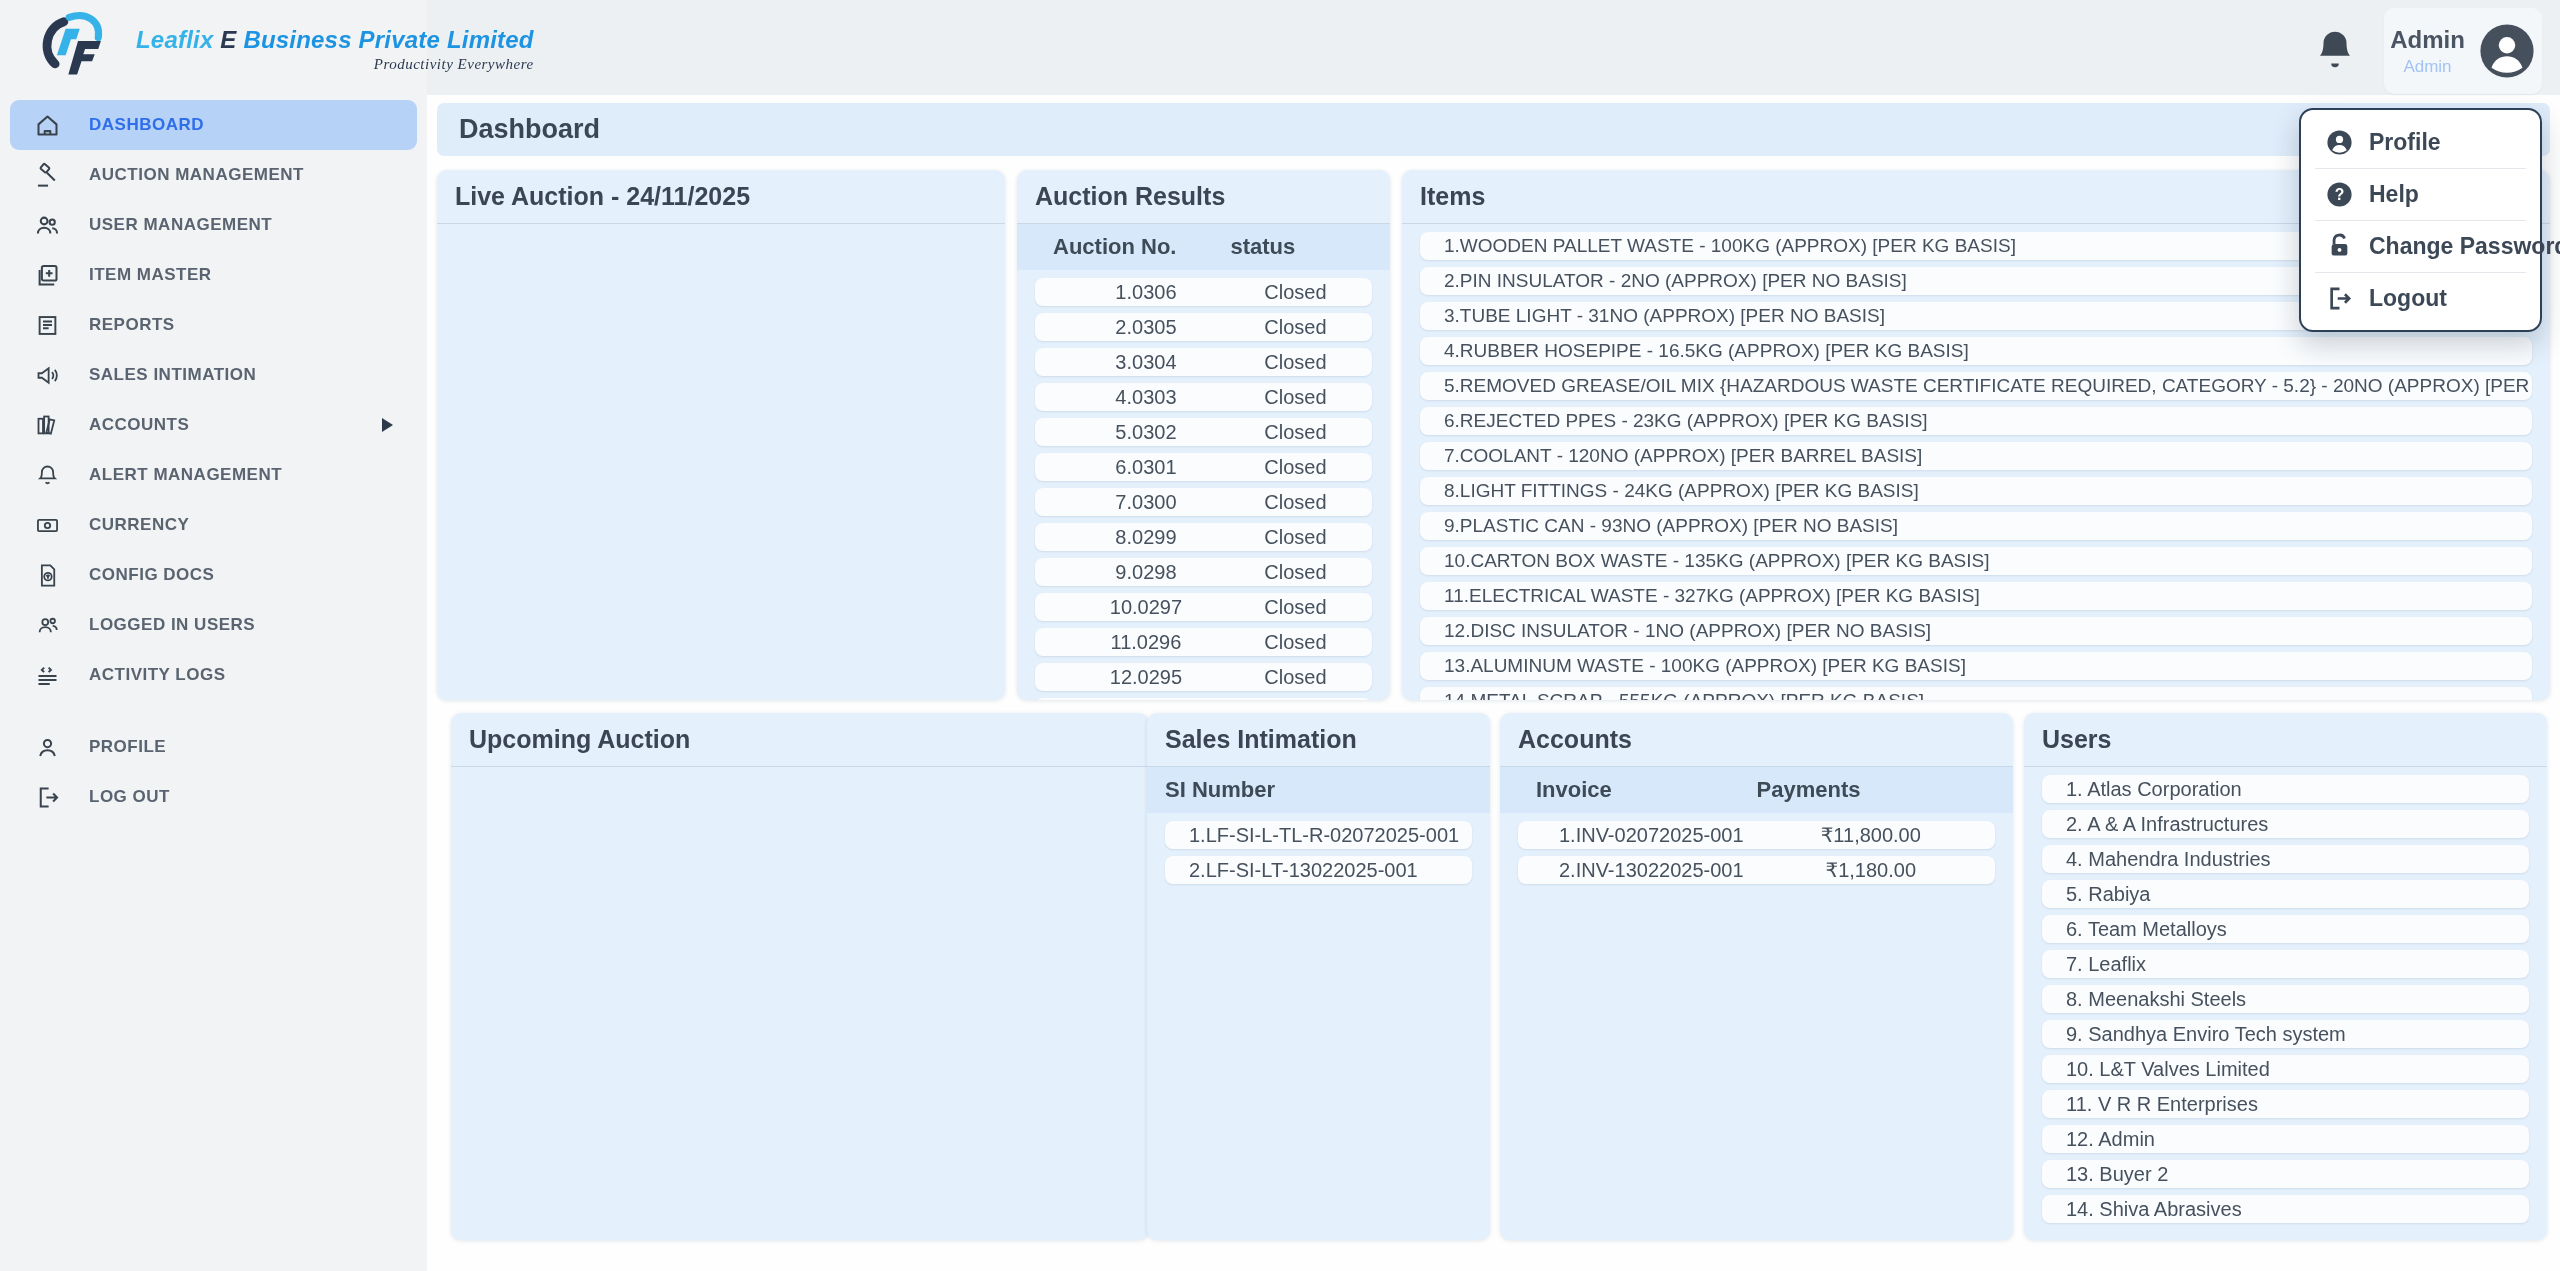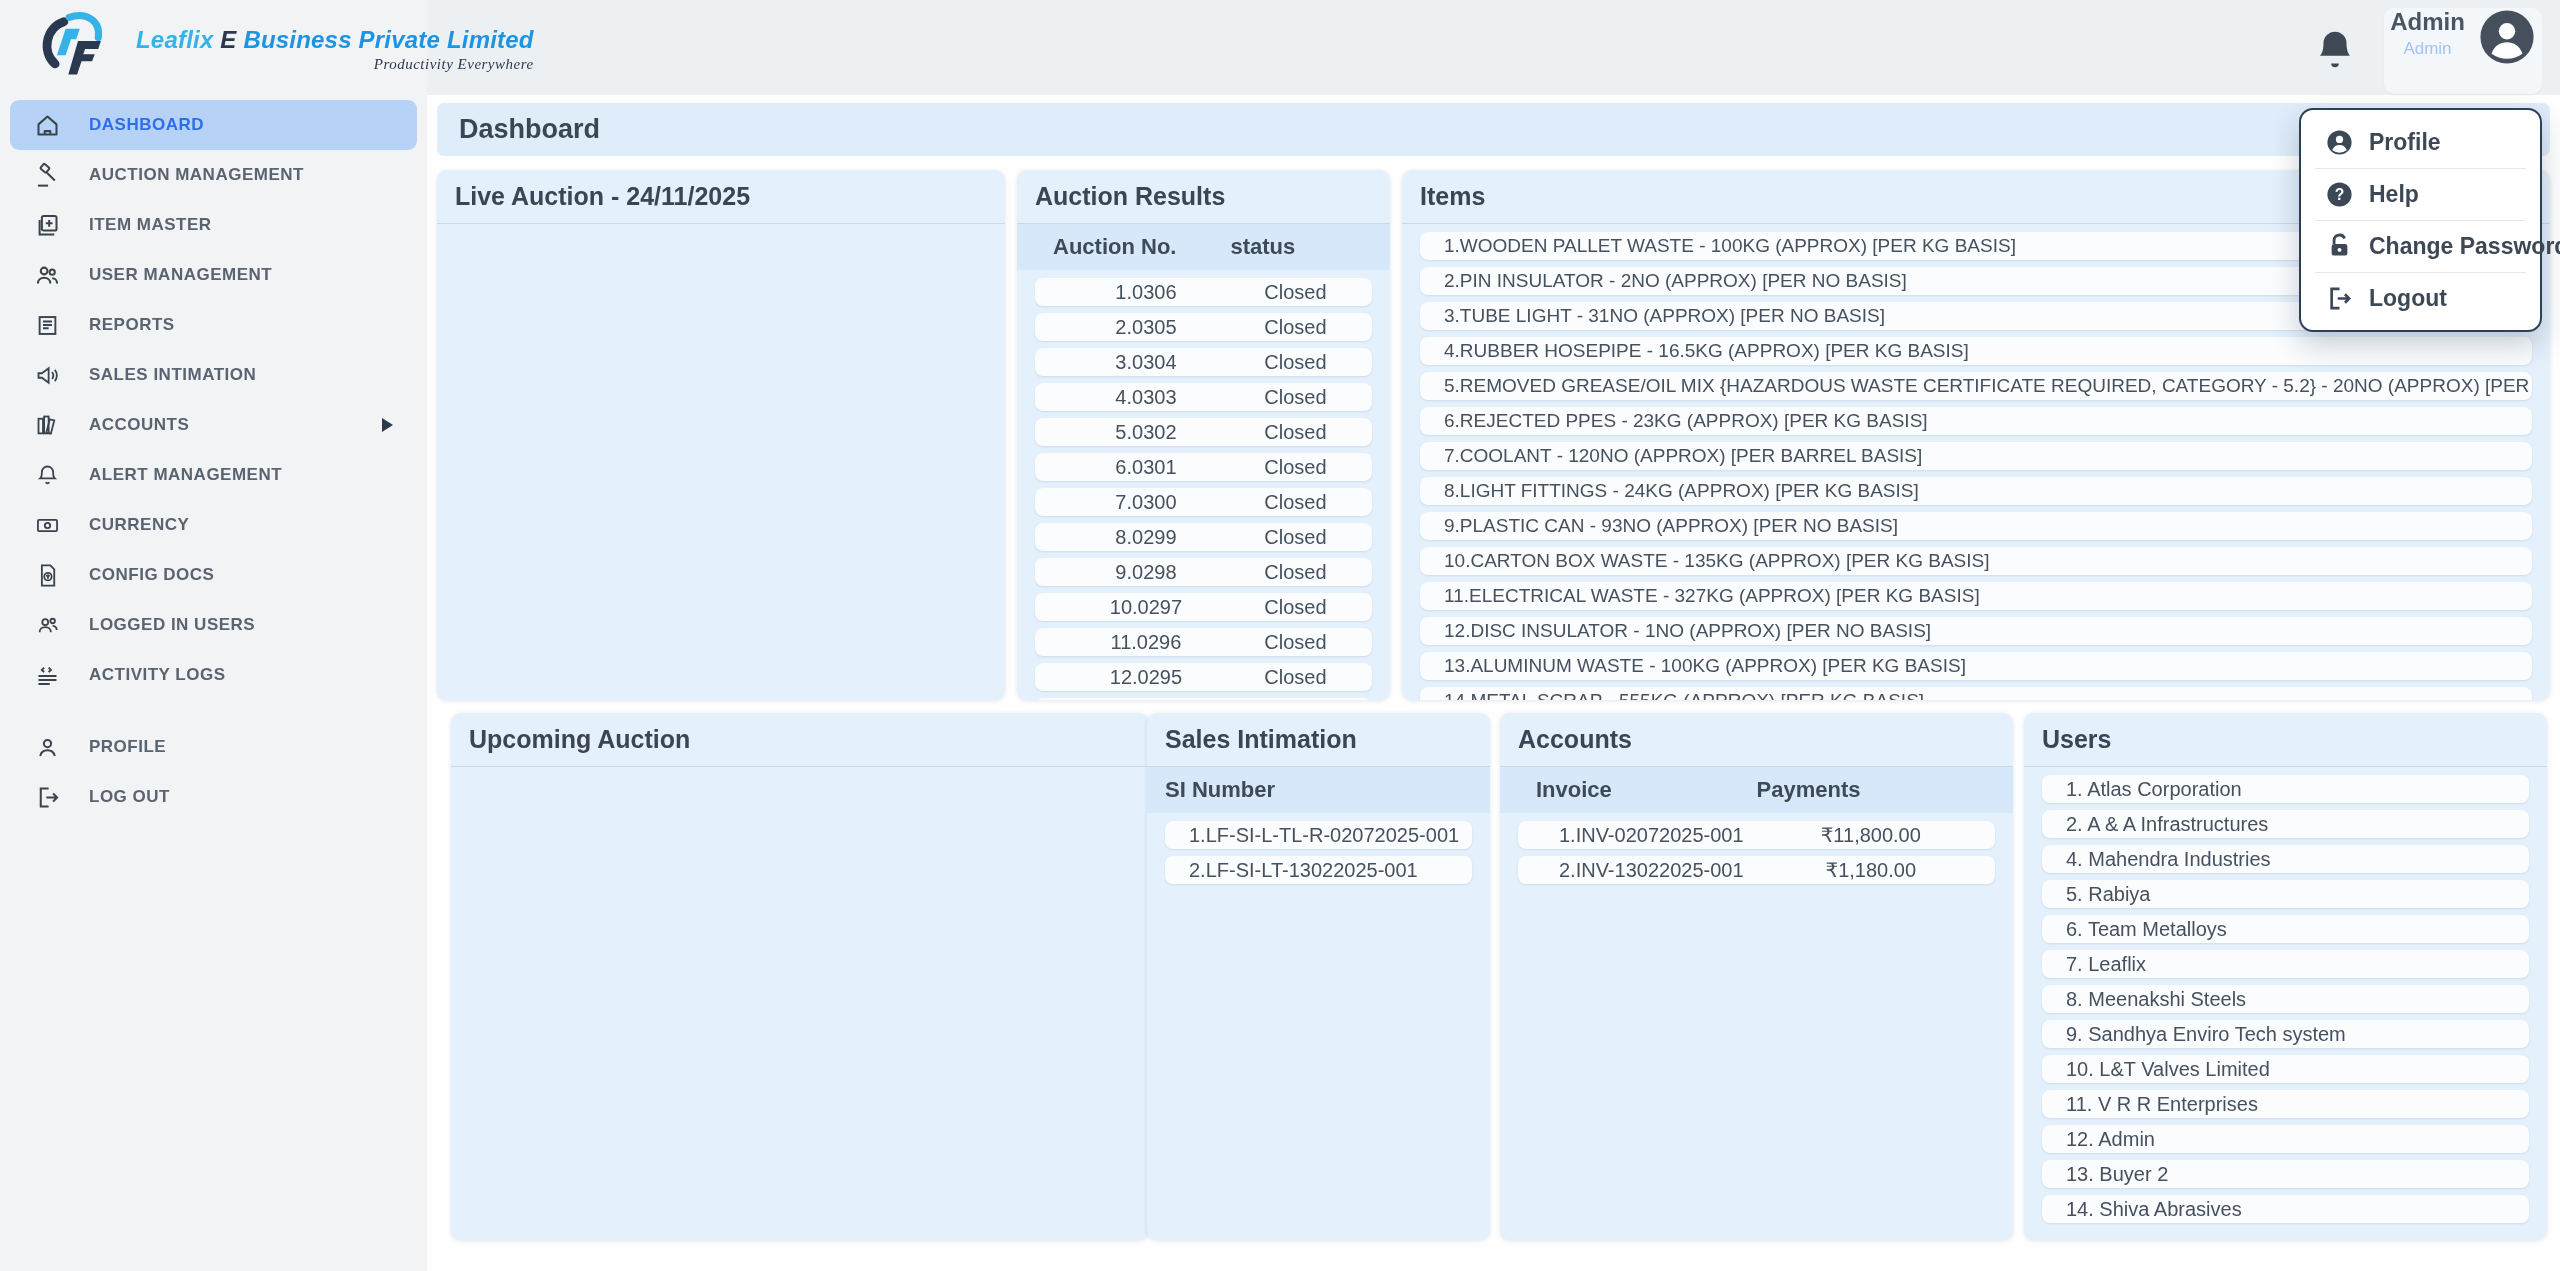--- a/index.html
+++ b/index.html
@@ -53,21 +53,21 @@
 
   
   #bell-btn {
     position:absolute; left:2312px; top:26px; width:46px; height:46px;
     background:none; border:none; color:#3e4955; cursor:pointer; z-index:3;
   }
   #bell-btn svg { width:100%; height:100%; }
   #admin-chip {
     position:absolute; left:2384px; top:8px; width:158px; height:86px;
     background:#f4f7fa; border-radius:10px; z-index:3;
-    display:flex; align-items:flex-start; justify-content:center; gap:13px; cursor:pointer;
+    display:flex; align-items:center; justify-content:center; gap:13px; cursor:pointer;
     box-shadow:0 1px 2px rgba(60,80,110,.06);
   }
   #admin-texts { text-align:center; }
   #admin-name { font-size:24px; color:#4a5462; font-weight:600; }
   #admin-role { font-size:17px; color:#a3c3f3; margin-top:3px; }
   #avatar { width:58px; height:58px; flex:0 0 auto; }
   #avatar svg { width:100%; height:100%; }
 
   
   #user-menu {
@@ -155,38 +155,38 @@
             <path d="M11.5 9.5 18.5 16.5"></path>
             <path d="M3.5 21h9"></path>
           </svg>
         </span>
       <span class="side-label">AUCTION MANAGEMENT</span>
 
     </div>
       <div class="side-item">
       <span class="side-icon">
           <svg viewBox="0 0 24 24" fill="none" stroke="currentColor" stroke-width="1.8">
-            <path d="M5 7v13h13"></path>
-            <rect x="7" y="3.5" width="13" height="13" rx="1.5"></rect>
-            <path d="M13.5 7v6M10.5 10h6"></path>
-          </svg>
-        </span>
-      <span class="side-label">ITEM MASTER</span>
-
-    </div>
-      <div class="side-item">
-      <span class="side-icon">
-          <svg viewBox="0 0 24 24" fill="none" stroke="currentColor" stroke-width="1.8">
             <circle cx="9" cy="8" r="3"></circle>
             <circle cx="16.2" cy="9" r="2.3"></circle>
             <path d="M3.5 19c0-3 2.5-5 5.5-5s5.5 2 5.5 5"></path>
             <path d="M16.2 14.5c2.5 0 4.3 1.8 4.3 4.5"></path>
           </svg>
         </span>
       <span class="side-label">USER MANAGEMENT</span>
+
+    </div>
+      <div class="side-item">
+      <span class="side-icon">
+          <svg viewBox="0 0 24 24" fill="none" stroke="currentColor" stroke-width="1.8">
+            <path d="M5 7v13h13"></path>
+            <rect x="7" y="3.5" width="13" height="13" rx="1.5"></rect>
+            <path d="M13.5 7v6M10.5 10h6"></path>
+          </svg>
+        </span>
+      <span class="side-label">ITEM MASTER</span>
 
     </div>
       <div class="side-item">
       <span class="side-icon">
           <svg viewBox="0 0 24 24" fill="none" stroke="currentColor" stroke-width="1.7">
             <rect x="5" y="4.5" width="14" height="15"></rect>
             <path d="M8 8.5h8M8 11.5h8M8 14.5h5"></path>
           </svg>
         </span>
       <span class="side-label">REPORTS</span>

